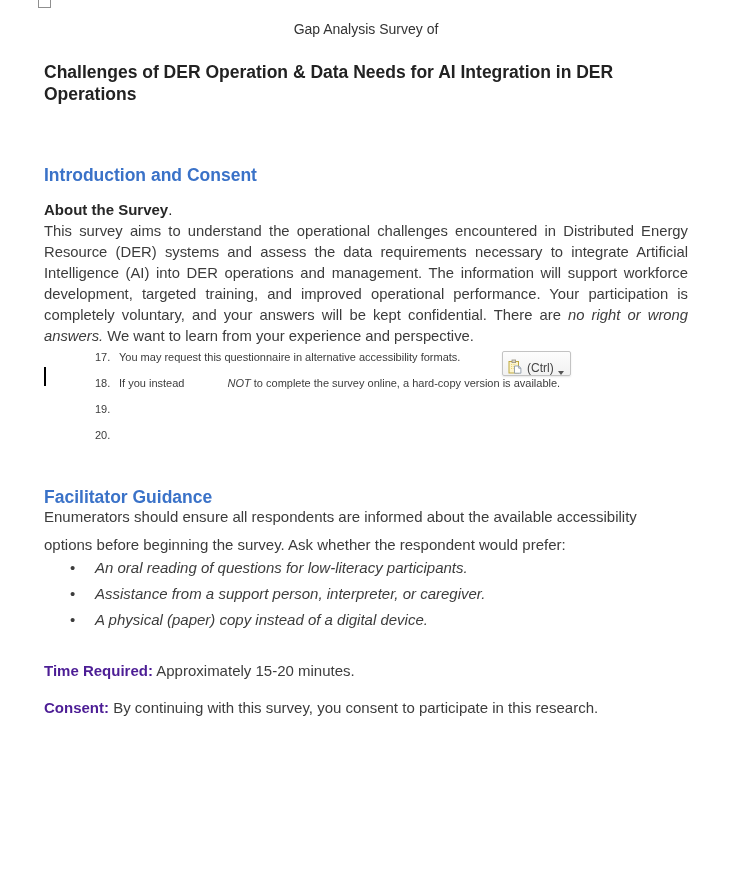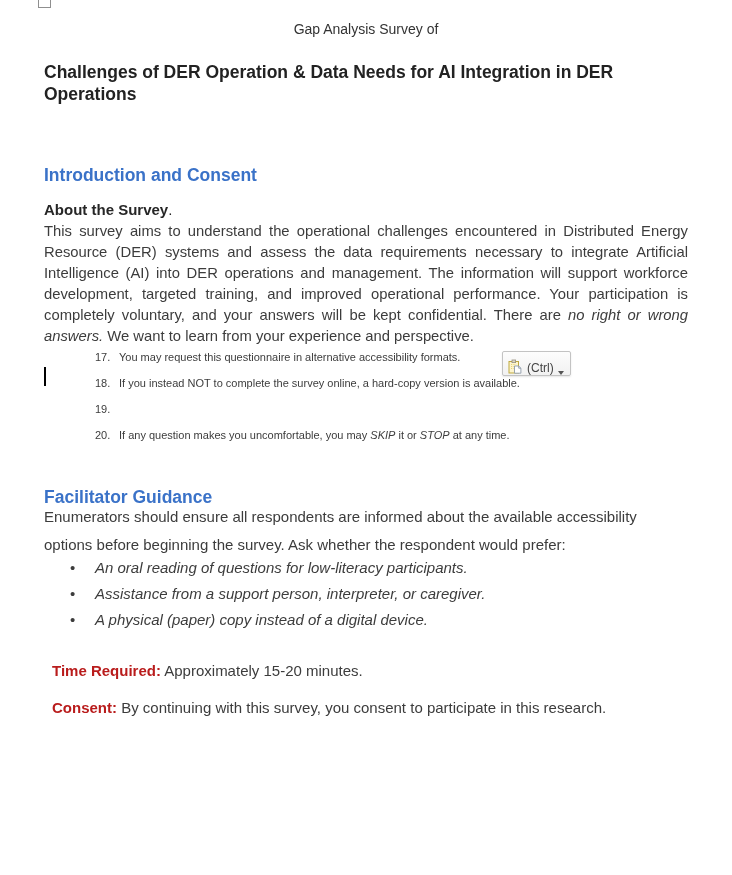--- a/index.html
+++ b/index.html
@@ -87,21 +87,21 @@
   }
   .ulitem .bullet { width:25px; flex-shrink:0; color:#3c3c3c; }
   .ulitem .bullet::before { content:"\2022"; }
   .ulitem .txt { flex:1; font-style:italic; }
 
   .footer-line {
     font-size:15px;
     line-height:19px;
     color:#3c3c3c;
   }
-  .footer-line b { font-weight:bold; color:#b91c1c;margin-left:8px; }
+  .footer-line b { font-weight:bold; color:#4c1d95; }
   .time-line { margin-top:28px; }
   .consent-line { margin-top:18px; }
 
   
   .paste-btn {
     position:absolute;
     left:494px; top:351px;
     height:25px;
     display:flex;
     align-items:flex-end;
@@ -159,28 +159,27 @@
 
 
 
   <div class="num-list">
     <div class="olitem">
       <span class="num">17.</span>
       <span class="txt"><span>You may request this questionnaire in alternative accessibility formats.</span></span>
     </div>
     <div class="olitem">
       <span class="num">18.</span>
-      <span class="txt"><span>If you instead </span><span style="">NOT</span><span> to complete the survey online, a hard-copy version is available.</span></span>
+      <span class="txt"><span>If you instead </span><span style="font-style: italic; margin-left: 40px;">NOT</span><span> to complete the survey online, a hard-copy version is available.</span></span>
     </div>
     <div class="olitem">
       <span class="num">19.</span>
     </div>
     <div class="olitem">
       <span class="num">20.</span>
-      <span class="txt"><span>If any question makes you uncomfortable, you may </span><span style="font-style: italic;">SKIP</span><span> it or </span><span style="font-style: italic;">STOP</span><span> at any time.</span></span>
     </div>
   </div>
 
   <h2 class="sec-heading blue facil-heading">Facilitator Guidance</h2>
 
   <p class="spaced facil-intro">Enumerators should ensure all respondents are informed about the available accessibility options before beginning the survey. Ask whether the respondent would prefer:</p>
 
   <div class="bullet-list">
     <div class="ulitem">
       <span class="bullet"></span>

